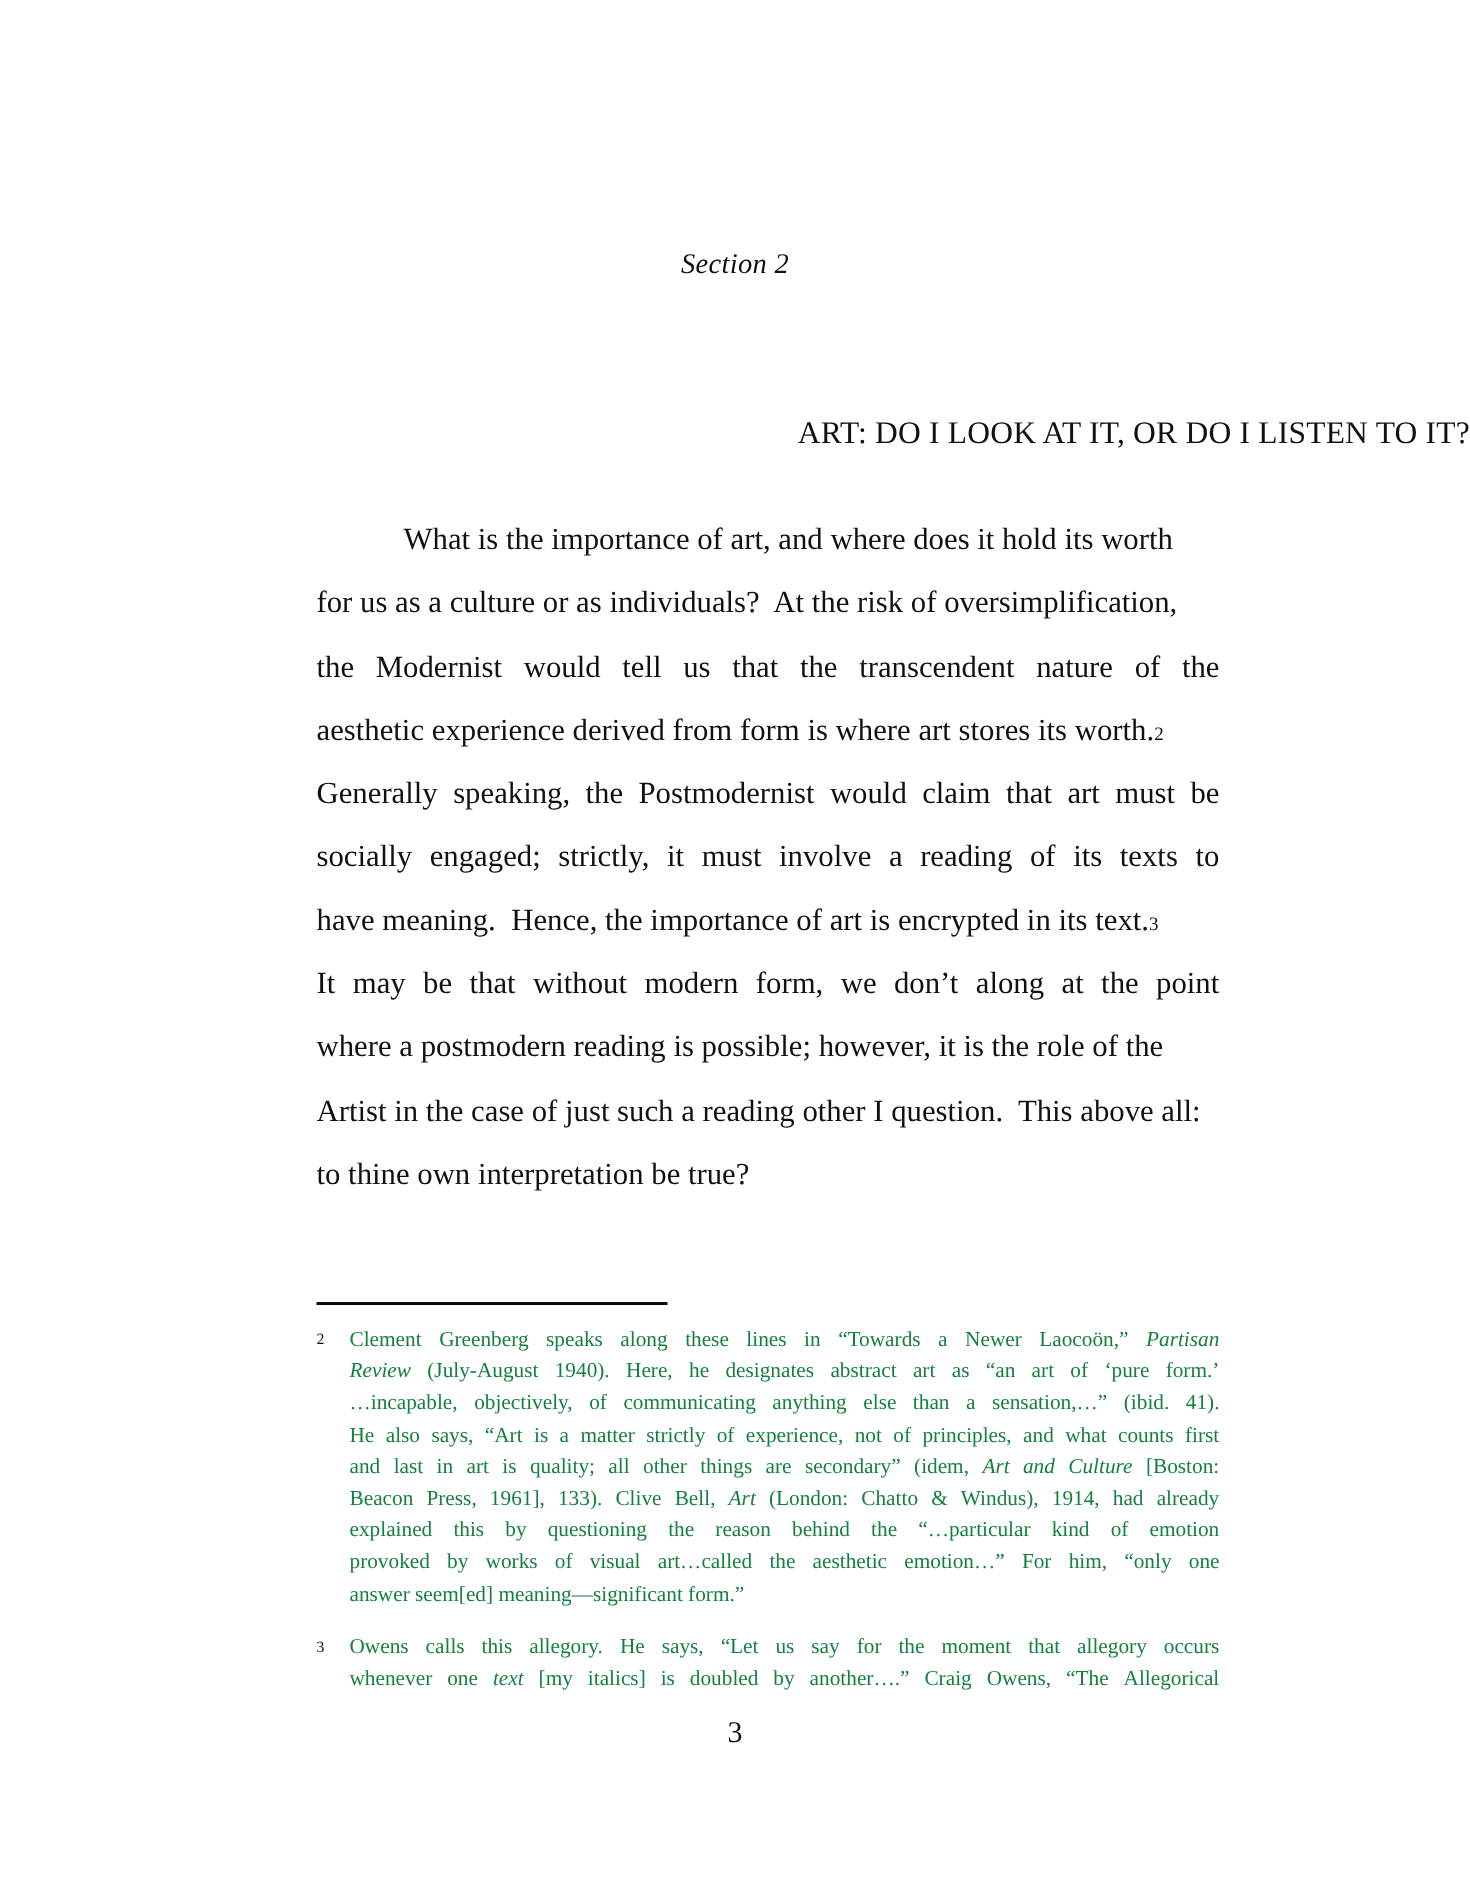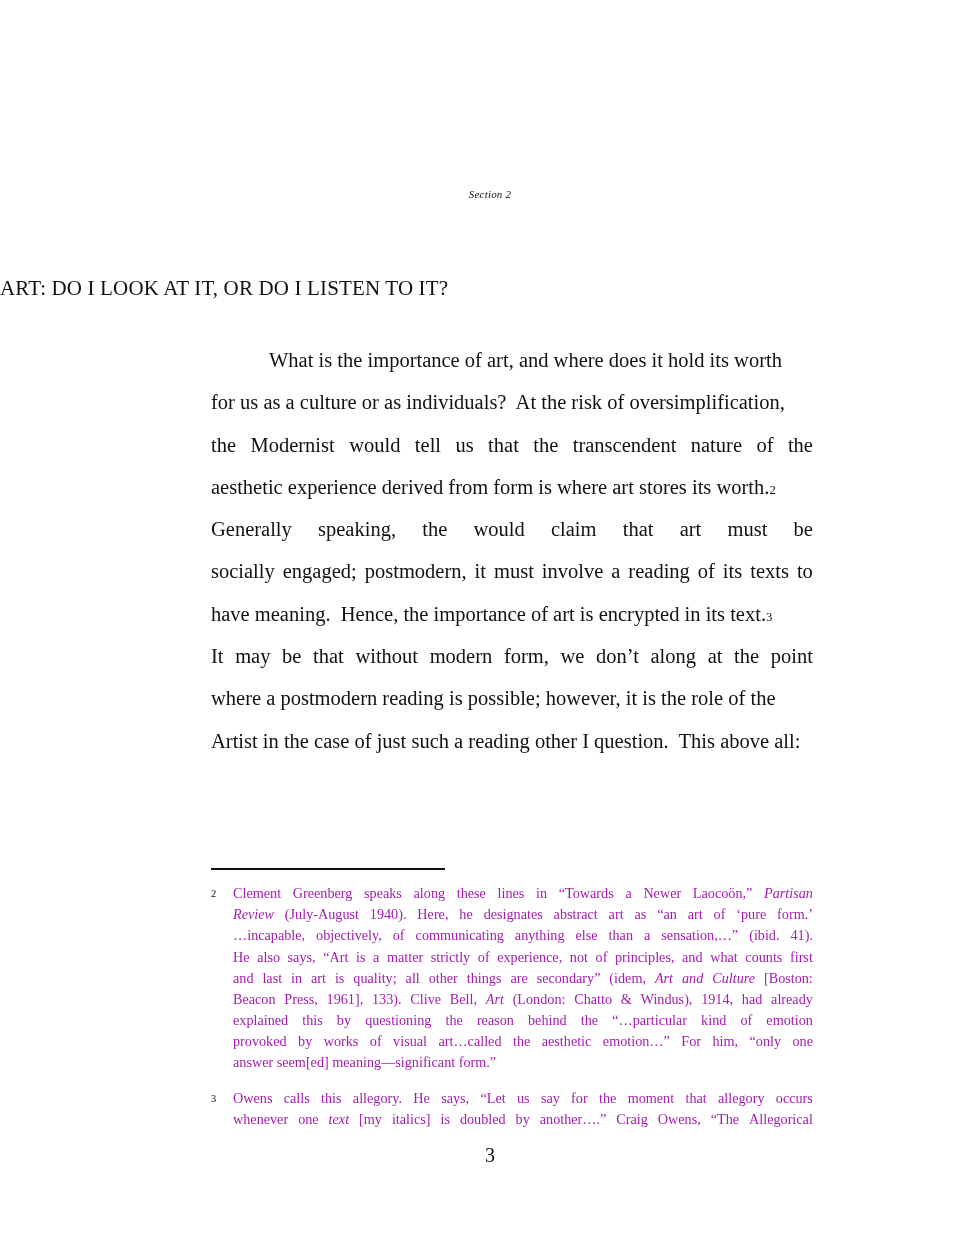--- a/index.html
+++ b/index.html
@@ -21,33 +21,32 @@
   }
 
   
   .section-head {
     position: absolute;
     top: 166px;
     left: 0;
     width: 980px;
     text-align: center;
     font-style: italic;
-    font-size: 11px;
+    font-size: 19px;
     letter-spacing: 0.2px;
     color: #111;
-    margin-top: 22px;
   }
 
   
   .chapter-title {
     position: absolute;
     top: 276px;
     left: 0;
     width: 980px;
-    text-align: left;
+    text-align: right;
     font-size: 21px;
     letter-spacing: 0.15px;
     color: #111;
     white-space: nowrap;
   }
 
   
   .body-block {
     position: absolute;
     top: 339px;
@@ -111,23 +110,23 @@
     top: 0px;
     font-size: 10.5px;
     line-height: 21px;
     color: #111;
   }
   .fn-line {
     display: flex;
     font-size: 14.2px;
     line-height: 21.2px;
     height: 21.2px;
-    color: #a21caf;
+    color: #15803d;
     white-space: pre;
-    align-items: flex-end;
+    align-items: flex-start;
   }
   .fn-line.just { justify-content: space-between; }
   .fn-line.left { justify-content: flex-start; }
   .fn-line .w { white-space: pre; }
   .fn-line i, .fn-line em { font-style: italic; }
 
   
   .page-number {
     position: absolute;
     top: 1144px;
@@ -145,26 +144,27 @@
 
   <div class="section-head">Section 2</div>
 
   <div class="chapter-title">ART: DO I LOOK AT IT, OR DO I LISTEN TO IT?</div>
 
   <div class="body-block" id="body-block">
       <div class="body-line left"><span class="indent"></span><span class="w">What is the importance of art, and where does it hold its worth</span></div>
       <div class="body-line left"><span class="w">for us as a culture or as individuals?  At the risk of oversimplification,</span></div>
       <div class="body-line just"><span class="w">the</span><span class="w">Modernist</span><span class="w">would</span><span class="w">tell</span><span class="w">us</span><span class="w">that</span><span class="w">the</span><span class="w">transcendent</span><span class="w">nature</span><span class="w">of</span><span class="w">the</span></div>
       <div class="body-line left"><span class="w">aesthetic experience derived from form is where art stores its worth.</span><sup class="fn">2</sup></div>
-      <div class="body-line just"><span class="w">Generally</span><span class="w">speaking,</span><span class="w">the</span><span class="w">would</span><span class="w">claim</span><span class="w">that</span><span class="w">art</span><span class="w">must</span><span class="w">be</span></div>
-      <div class="body-line just"><span class="w">socially</span><span class="w">engaged;</span><span class="w">postmodern,</span><span class="w">it</span><span class="w">must</span><span class="w">involve</span><span class="w">a</span><span class="w">reading</span><span class="w">of</span><span class="w">its</span><span class="w">texts</span><span class="w">to</span></div>
+      <div class="body-line just"><span class="w">Generally</span><span class="w">speaking,</span><span class="w">the</span><span class="w">Postmodernist</span><span class="w">would</span><span class="w">claim</span><span class="w">that</span><span class="w">art</span><span class="w">must</span><span class="w">be</span></div>
+      <div class="body-line just"><span class="w">socially</span><span class="w">engaged;</span><span class="w">strictly,</span><span class="w">it</span><span class="w">must</span><span class="w">involve</span><span class="w">a</span><span class="w">reading</span><span class="w">of</span><span class="w">its</span><span class="w">texts</span><span class="w">to</span></div>
       <div class="body-line left"><span class="w">have meaning.  Hence, the importance of art is encrypted in its text.</span><sup class="fn">3</sup></div>
       <div class="body-line just"><span class="w">It</span><span class="w">may</span><span class="w">be</span><span class="w">that</span><span class="w">without</span><span class="w">modern</span><span class="w">form,</span><span class="w">we</span><span class="w">don’t</span><span class="w">along</span><span class="w">at</span><span class="w">the</span><span class="w">point</span></div>
       <div class="body-line left"><span class="w">where a postmodern reading is possible; however, it is the role of the</span></div>
       <div class="body-line left"><span class="w">Artist in the case of just such a reading other I question.  This above all:</span></div>
+      <div class="body-line left"><span class="w">to thine own interpretation be true?</span></div>
     </div>
 
   <div class="fn-rule"></div>
 
   <div class="footnotes" id="footnotes">
       <div class="footnote">
         <span class="marker">2</span>
         <div class="fn-line just"><span class="w"><span>Clement</span></span><span class="w"><span>Greenberg</span></span><span class="w"><span>speaks</span></span><span class="w"><span>along</span></span><span class="w"><span>these</span></span><span class="w"><span>lines</span></span><span class="w"><span>in</span></span><span class="w"><span>“Towards</span></span><span class="w"><span>a</span></span><span class="w"><span>Newer</span></span><span class="w"><span>Laocoön,”</span></span><span class="w"><i>Partisan</i></span></div>
         <div class="fn-line just"><span class="w"><i>Review</i></span><span class="w"><span>(July-August</span></span><span class="w"><span>1940).</span></span><span class="w"><span>Here,</span></span><span class="w"><span>he</span></span><span class="w"><span>designates</span></span><span class="w"><span>abstract</span></span><span class="w"><span>art</span></span><span class="w"><span>as</span></span><span class="w"><span>“an</span></span><span class="w"><span>art</span></span><span class="w"><span>of</span></span><span class="w"><span>‘pure</span></span><span class="w"><span>form.’</span></span></div>
         <div class="fn-line just"><span class="w"><span>…incapable,</span></span><span class="w"><span>objectively,</span></span><span class="w"><span>of</span></span><span class="w"><span>communicating</span></span><span class="w"><span>anything</span></span><span class="w"><span>else</span></span><span class="w"><span>than</span></span><span class="w"><span>a</span></span><span class="w"><span>sensation,…”</span></span><span class="w"><span>(ibid.</span></span><span class="w"><span>41).</span></span></div>

